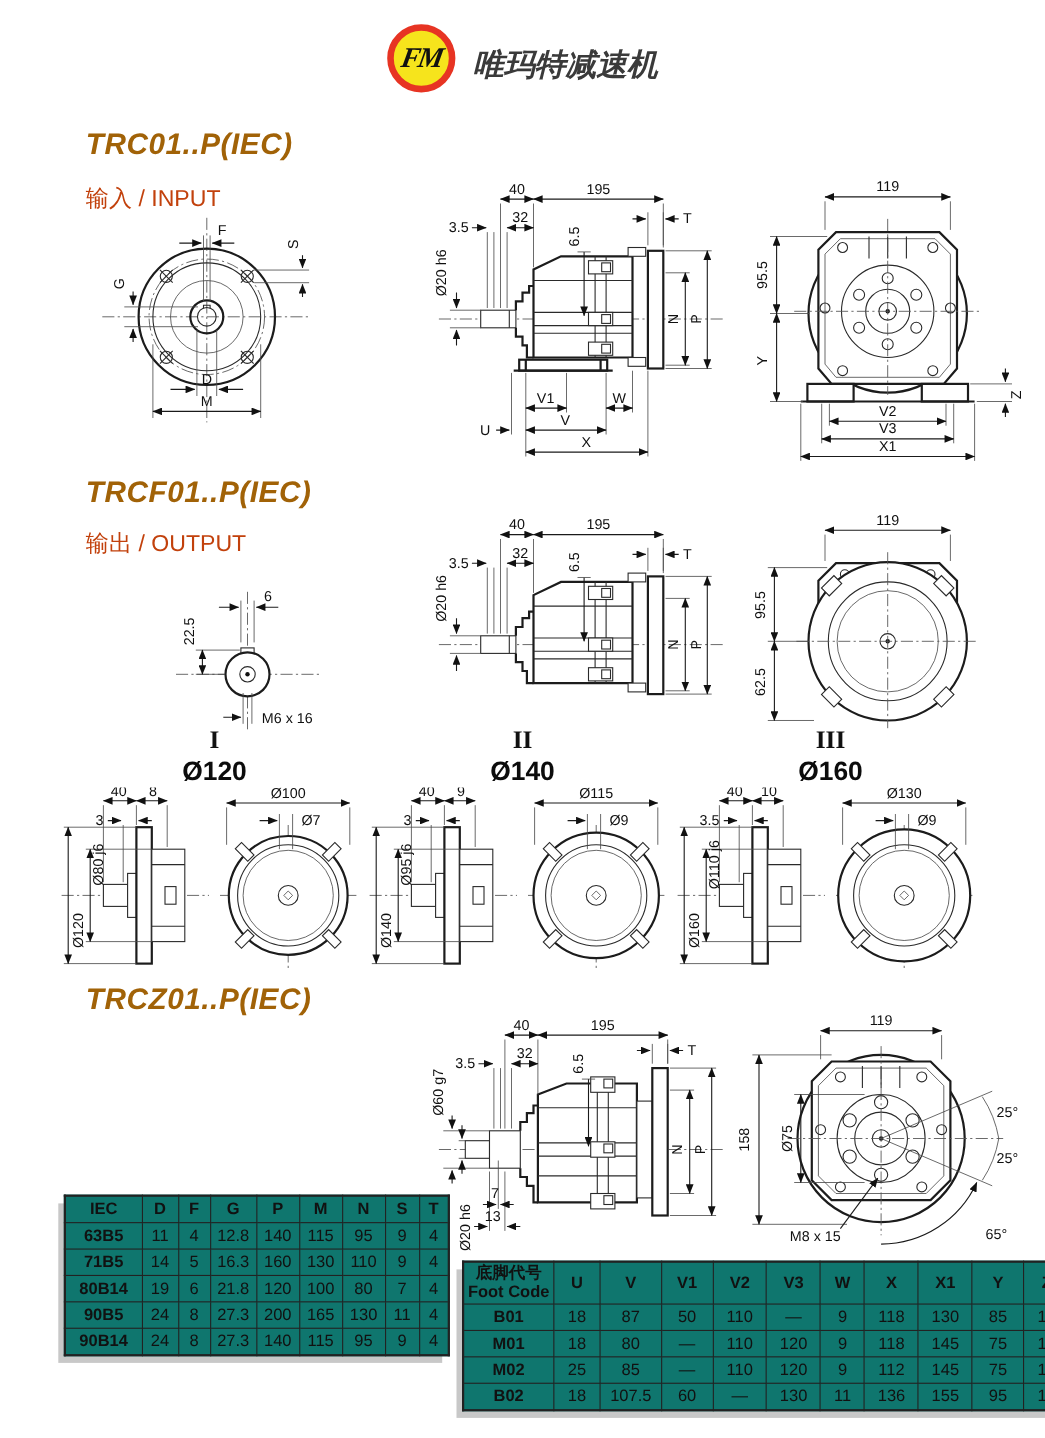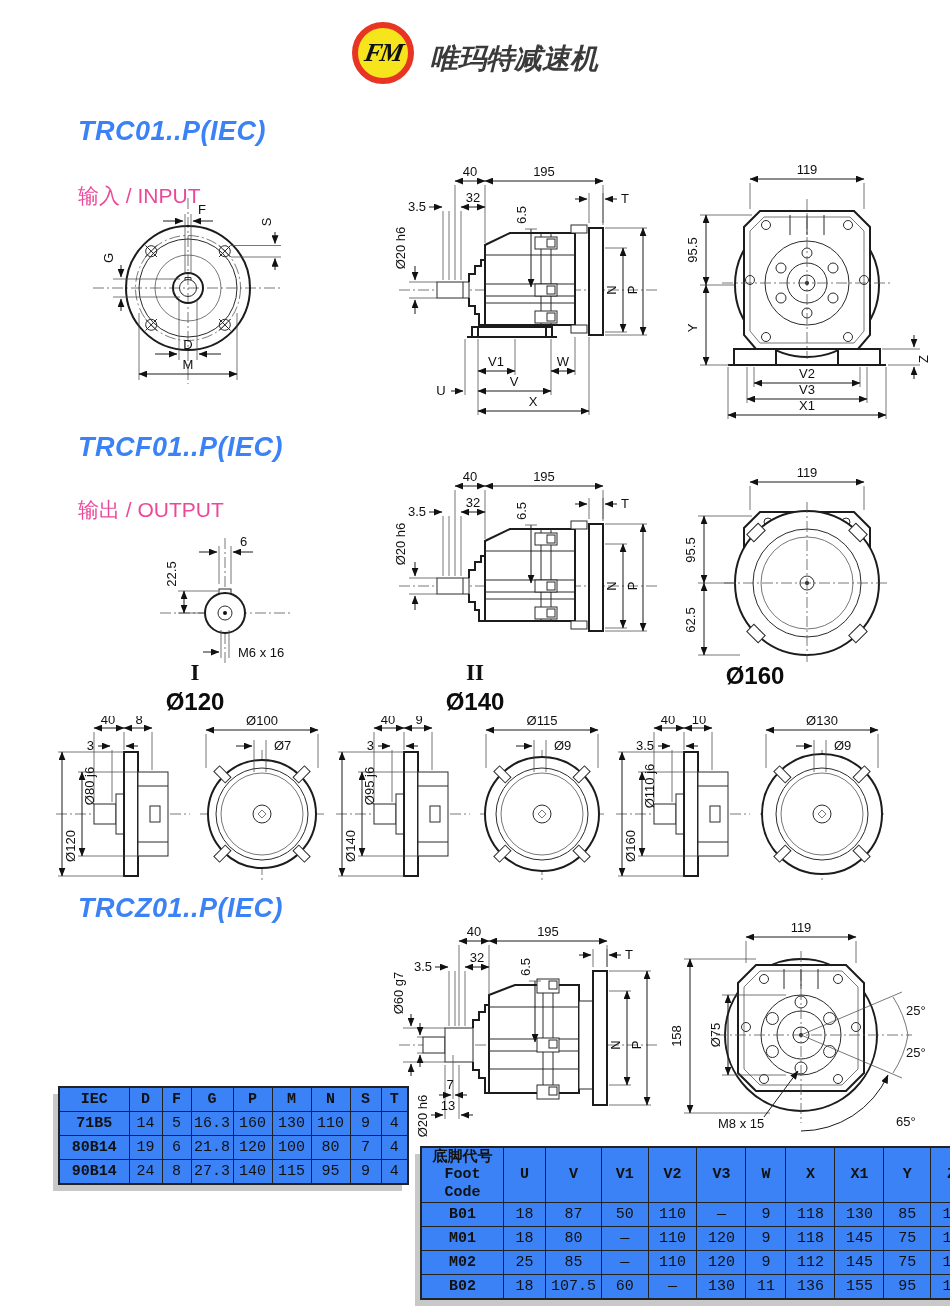--- a/index.html
+++ b/index.html
@@ -5,35 +5,35 @@
   html,body{margin:0;padding:0;background:#fff;}
   body{width:950px;height:1307px;position:relative;font-family:"Liberation Sans",sans-serif;color:#111;overflow:hidden;}
   .abs{position:absolute;}
   
   .logo-wrap{position:absolute;top:22px;left:0;width:950px;display:flex;justify-content:center;align-items:center;gap:16px;}
   .logo-badge{width:62px;height:62px;border-radius:50%;background:#f6e41c;border:6px solid #e73423;display:flex;align-items:center;justify-content:center;box-sizing:border-box;}
   .logo-badge span{font:italic 900 26px "Liberation Serif",serif;color:#111;transform:skewX(-10deg);letter-spacing:-2px;}
   .brand{font:italic 700 56px "Liberation Serif",serif;color:#1f8c1f;letter-spacing:1px;line-height:1;}
   .brand-cn{font:italic 600 28px "Liberation Serif",serif;color:#3a3a3a;align-self:flex-end;padding-bottom:6px;}
   
-  .sec-title{font:italic 800 27px "Liberation Sans",sans-serif;letter-spacing:0.5px;color:#3b82f6;}
-  .sec-sub{font:400 21px "Liberation Sans",sans-serif;color:#ec4899;margin-top:16px;}
+  .sec-title{font:italic 800 27px "Liberation Sans",sans-serif;letter-spacing:0.5px;color:#a16207;}
+  .sec-sub{font:400 21px "Liberation Sans",sans-serif;color:#c2410c;}
   .flange-num{font:700 23px "Liberation Serif",serif;text-align:center;color:#111;}
   .flange-dia{font:700 24px "Liberation Sans",sans-serif;text-align:center;color:#0c0c0c;margin-top:2px;}
   
   .ol{fill:none;stroke:#1c1c1c;stroke-width:2;}
   .olf{fill:#fff;stroke:#1c1c1c;stroke-width:2;}
   .tn{fill:none;stroke:#2a2a2a;stroke-width:1;}
   .tnf{fill:#fff;stroke:#2a2a2a;stroke-width:1;}
   .xt{fill:none;stroke:#4a4a4a;stroke-width:0.75;}
   .dm{fill:none;stroke:#1a1a1a;stroke-width:1;}
   .cl{fill:none;stroke:#555;stroke-width:0.8;stroke-dasharray:11 3 2 3;}
   text.dl{font:13px "Liberation Sans",sans-serif;fill:#101010;}
   
-  table{border-collapse:collapse;table-layout:fixed;background:#3b82f6;font-family:Liberation Mono, monospace;}
+  table{border-collapse:collapse;table-layout:fixed;background:#0f766e;}
   .dim-table{box-shadow:-6px 7px 0 -1px #c8c8c8;}
   .dim-table th,.dim-table td{border:1.8px solid #222;text-align:center;vertical-align:middle;font-size:15px;padding:1px 2px;height:21px;}
   .dim-table th{font-weight:700;}
   .dim-table td.rowhead{font-weight:700;}
   .dim-table{border:2.5px solid #222;}
   .corner{font-size:11px;line-height:1.15;font-weight:400;}
 </style>
 </head>
 <body>
 
@@ -399,20 +399,21 @@
 
 <div class="abs" style="left:50px;top:660px;width:290px">
   <div class="flange-num">I</div>
   <div class="flange-dia">Ø120</div>
 </div>
 <div class="abs" style="left:330px;top:660px;width:290px">
   <div class="flange-num">II</div>
   <div class="flange-dia">Ø140</div>
 </div>
 <div class="abs" style="left:610px;top:660px;width:290px">
+  <div class="flange-num">III</div>
   <div class="flange-dia">Ø160</div>
 </div>
 
 <div id="flange-slot-0" class="abs" style="left:50px;top:716px">
   <svg width="300" height="170" viewBox="0 0 300 170">
     <line class="cl" x1="6" y1="98" x2="140" y2="98"></line>
     <rect class="tnf" x="44" y="88" width="22" height="20"></rect>
     <rect class="tnf" x="66" y="78" width="8" height="40"></rect>
     <rect class="olf" x="74" y="36" width="14" height="124"></rect>
     <rect class="tnf" x="88" y="56" width="30" height="84"></rect>
@@ -730,39 +731,61 @@
         <th>G</th>
         <th>P</th>
         <th>M</th>
         <th>N</th>
         <th>S</th>
         <th>T</th>
       </tr>
     </thead>
   <tbody id="iec-body">
       <tr>
+        <td class="rowhead">63B5</td>
+        <td>11</td>
+        <td>4</td>
+        <td>12.8</td>
+        <td>140</td>
+        <td>115</td>
+        <td>95</td>
+        <td>9</td>
+        <td>4</td>
+      </tr>
+      <tr>
         <td class="rowhead">71B5</td>
         <td>14</td>
         <td>5</td>
         <td>16.3</td>
         <td>160</td>
         <td>130</td>
         <td>110</td>
         <td>9</td>
         <td>4</td>
       </tr>
       <tr>
         <td class="rowhead">80B14</td>
         <td>19</td>
         <td>6</td>
         <td>21.8</td>
         <td>120</td>
         <td>100</td>
         <td>80</td>
         <td>7</td>
+        <td>4</td>
+      </tr>
+      <tr>
+        <td class="rowhead">90B5</td>
+        <td>24</td>
+        <td>8</td>
+        <td>27.3</td>
+        <td>200</td>
+        <td>165</td>
+        <td>130</td>
+        <td>11</td>
         <td>4</td>
       </tr>
       <tr>
         <td class="rowhead">90B14</td>
         <td>24</td>
         <td>8</td>
         <td>27.3</td>
         <td>140</td>
         <td>115</td>
         <td>95</td>

